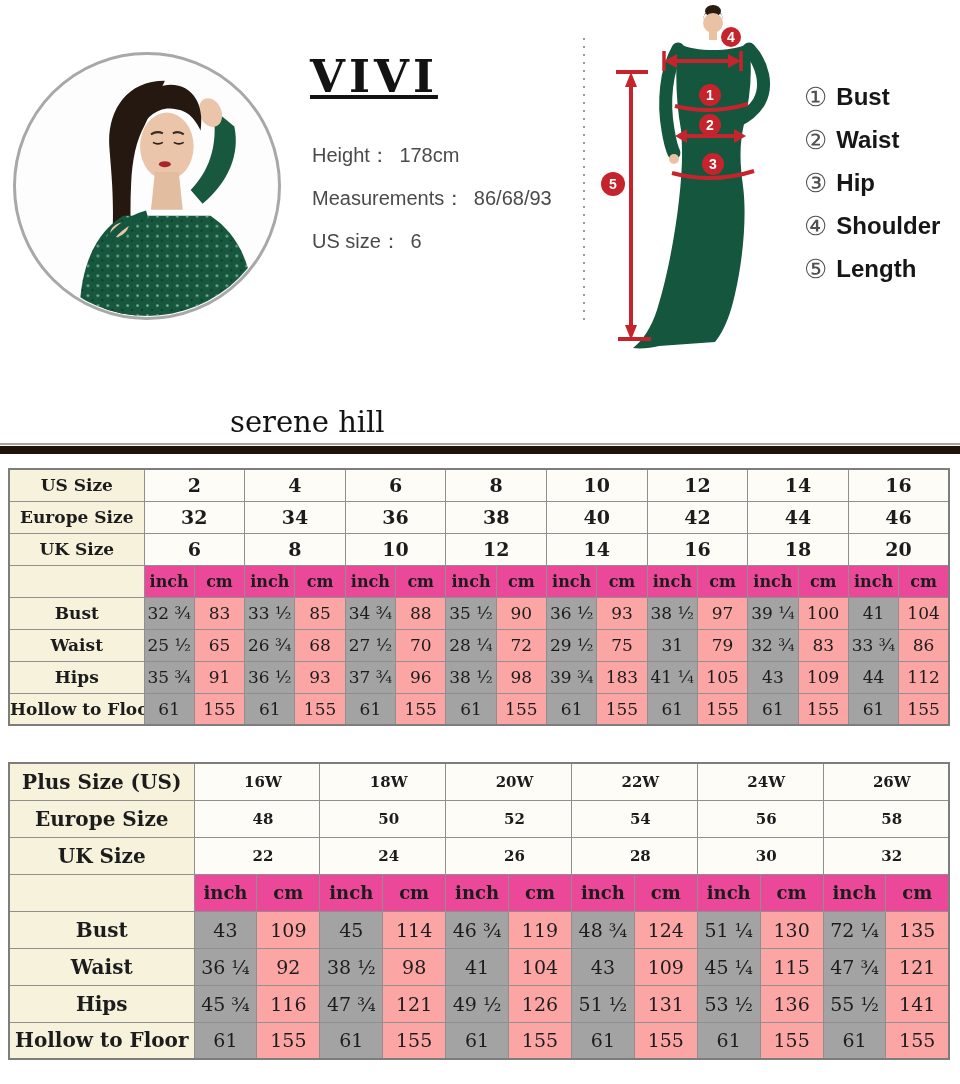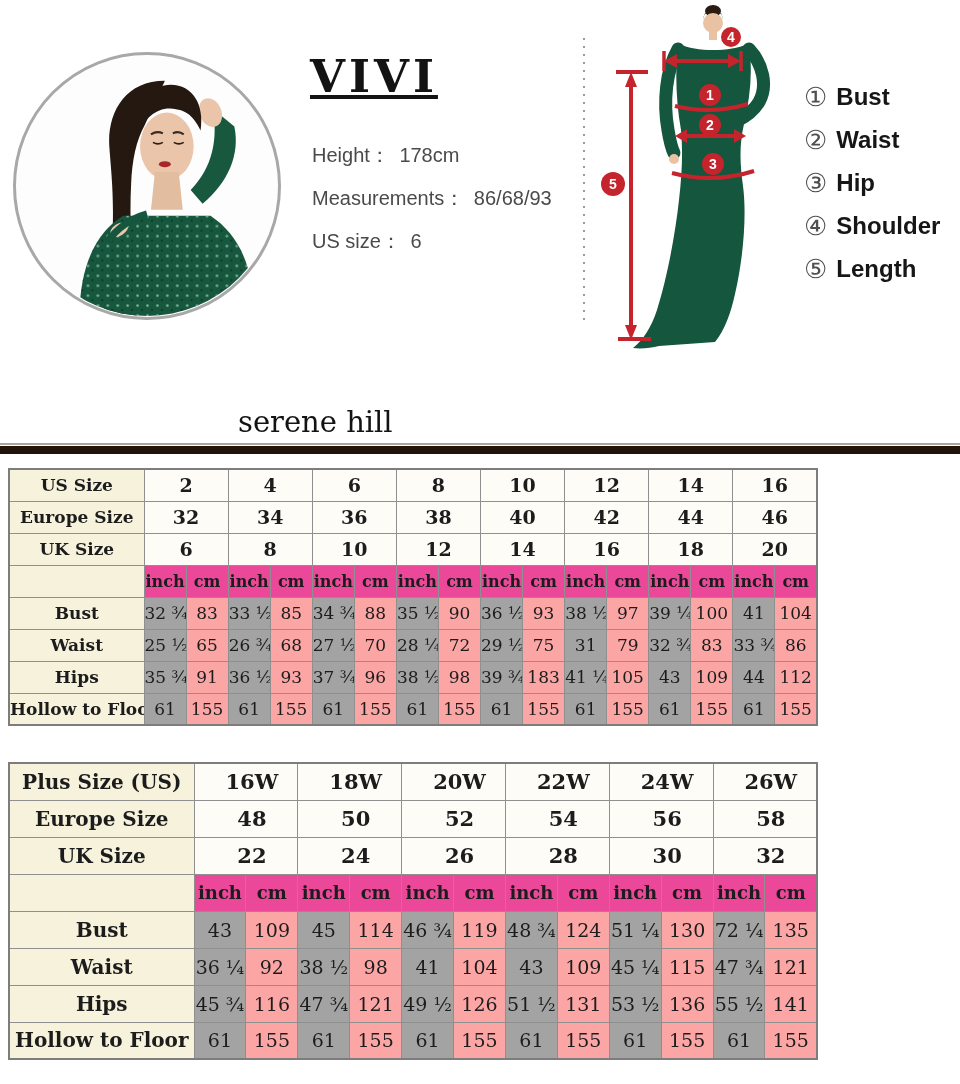--- a/index.html
+++ b/index.html
@@ -18,38 +18,38 @@
   .diagram{position:absolute;left:563px;top:2px;width:237px;height:358px;}
   .legend{position:absolute;left:804px;top:82px;}
   .legend-item{display:flex;align-items:center;height:30px;margin-bottom:13px;
         font-size:24px;font-weight:700;color:#161616;}
   .legend-num{font-size:26px;font-weight:400;color:#4f4f4f;margin-right:9px;line-height:30px;}
 
   
   .section-head{position:absolute;left:0;top:390px;width:960px;height:70px;}
   .section-title{position:absolute;left:8px;top:0;font-family:"DejaVu Serif",serif;
         font-weight:700;font-size:43px;color:#050505;letter-spacing:1px;}
-  .section-sub{position:absolute;left:238px;top:15px;font-family:"DejaVu Serif",serif;
+  .section-sub{position:absolute;left:230px;top:15px;font-family:"DejaVu Serif",serif;
         font-size:29px;color:#131313;text-align:center;}
   .rule-thin{position:absolute;left:0;top:53px;width:960px;height:2px;background:#a9a49e;}
   .rule-thick{position:absolute;left:0;top:56px;width:960px;height:8px;background:#221308;}
 
   
-  .size-table{position:absolute;left:8px;width:810px;border-collapse:collapse;
+  .size-table{position:absolute;left:8px;width:942px;border-collapse:collapse;
         table-layout:fixed;font-family:"DejaVu Serif",serif;color:#1c1c1c;
         border:2px solid #7d7d7d;}
   .size-table td,.size-table th{border:1px solid #8f8f8f;text-align:center;
         overflow:hidden;white-space:nowrap;padding:0;}
   .t1{top:468px;} .t1 tr{height:32px;}
   .t2{top:762px;} .t2 tr{height:37px;}
   .t1 col.label-col{width:135px;} .t2 col.label-col{width:185px;}
   .row-label{text-align:left;padding-left:8px;background:#f6f2dc;font-weight:700;}
   .t1 .row-label{font-size:17px;} .t2 .row-label{font-size:20px;}
   .size-val{background:#fdfcf6;font-weight:700;}
-  .t1 .size-val{font-size:19px;} .t2 .size-val{font-size:21px;padding-left:12px;}
+  .t1 .size-val{font-size:19px;} .t2 .size-val{font-size:15px;padding-left:12px;}
   .unit-cell{background:#ec4899;font-weight:700;}
   .t1 .unit-cell{font-size:16px;} .t2 .unit-cell{font-size:18px;}
   .m-cell{font-weight:400;}
   .inch-cell{background:#a3a3a3;} .cm-cell{background:#fca5a5;}
   .t1 .m-cell{font-size:17px;} .t2 .m-cell{font-size:19px;}
 </style>
 </head>
 <body>
 
 <div class="page">

